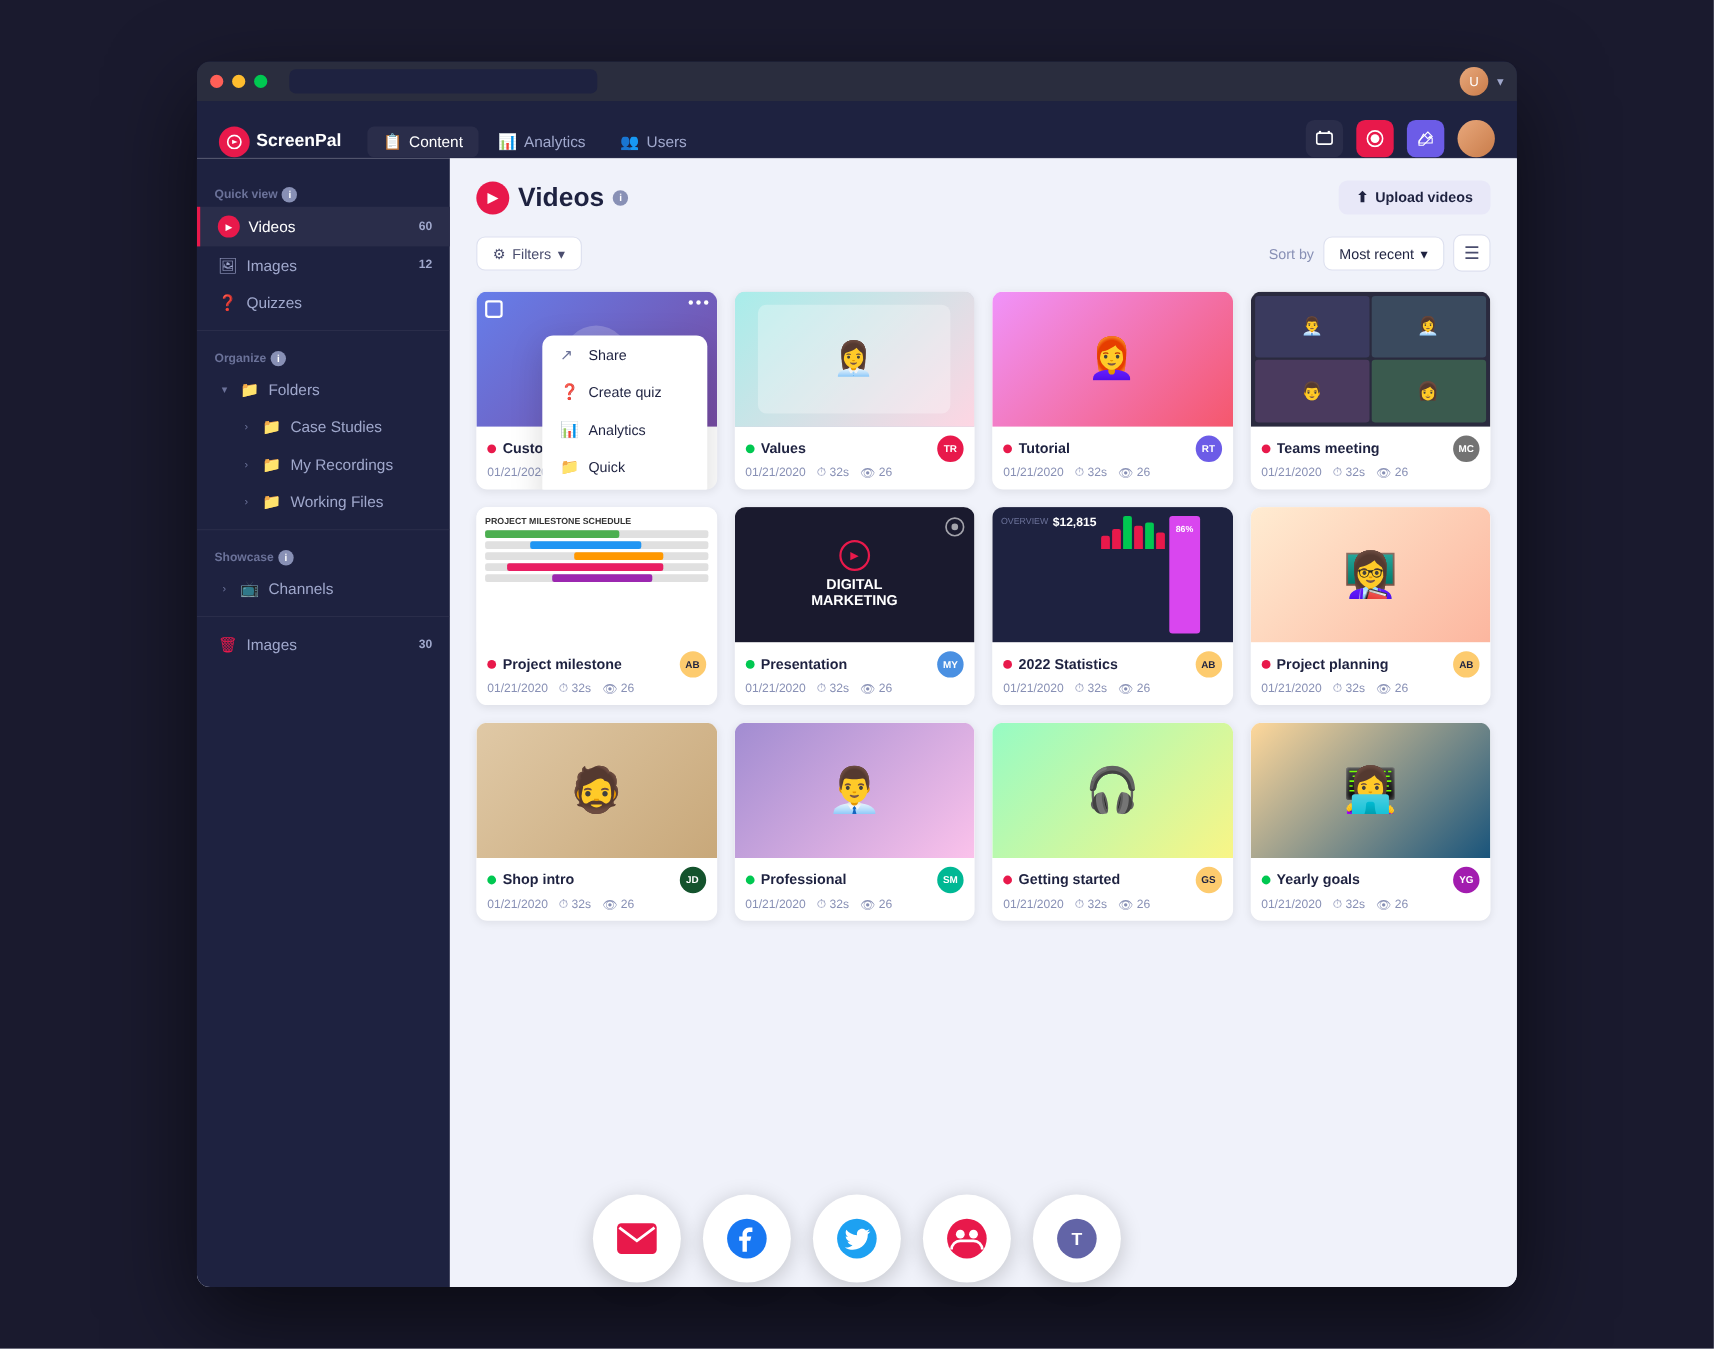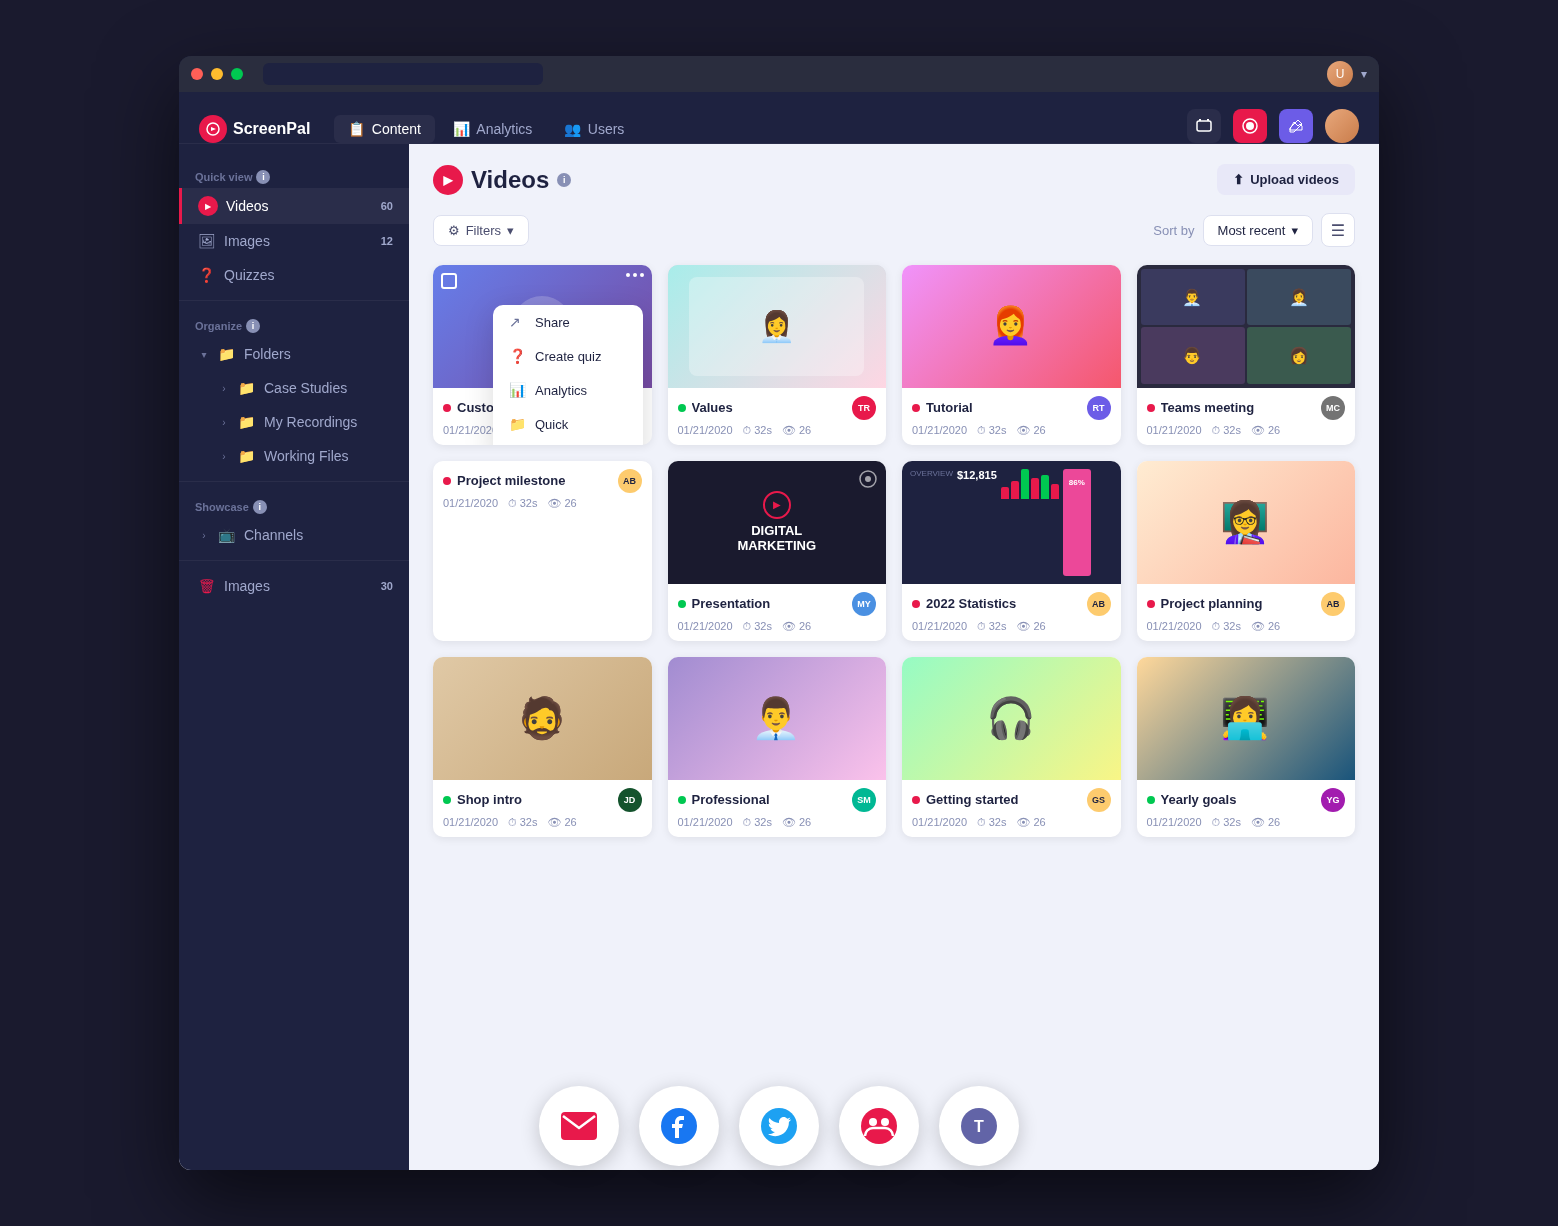--- a/index.html
+++ b/index.html
@@ -639,20 +639,42 @@
             </div>
             <div class="video-meta">
               <span>01/21/2020</span>
               <span>⏱ <span>32s</span></span>
               <span>👁 <span>26</span></span>
             </div>
           </div>
         </div>
 
         <div class="video-card">
+          <div class="video-thumb">
+            <div style="width:100%;height:100%;background:white;padding:8px;">
+              <div style="font-size:8px;font-weight:700;color:#333;margin-bottom:4px;">PROJECT MILESTONE SCHEDULE</div>
+              <div style="display:flex;flex-direction:column;gap:3px;">
+                <div style="height:7px;background:#e0e0e0;border-radius:2px;position:relative;">
+                    <div style="position:absolute;left:0;top:0;width:60%;height:100%;background:#4CAF50;border-radius:2px;"></div>
+                  </div>
+                <div style="height:7px;background:#e0e0e0;border-radius:2px;position:relative;">
+                    <div style="position:absolute;left:20%;top:0;width:50%;height:100%;background:#2196F3;border-radius:2px;"></div>
+                  </div>
+                <div style="height:7px;background:#e0e0e0;border-radius:2px;position:relative;">
+                    <div style="position:absolute;left:40%;top:0;width:40%;height:100%;background:#FF9800;border-radius:2px;"></div>
+                  </div>
+                <div style="height:7px;background:#e0e0e0;border-radius:2px;position:relative;">
+                    <div style="position:absolute;left:10%;top:0;width:70%;height:100%;background:#E91E63;border-radius:2px;"></div>
+                  </div>
+                <div style="height:7px;background:#e0e0e0;border-radius:2px;position:relative;">
+                    <div style="position:absolute;left:30%;top:0;width:45%;height:100%;background:#9C27B0;border-radius:2px;"></div>
+                  </div>
+              </div>
+            </div>
+          </div>
           <div class="video-info">
             <div class="video-title-row">
               <div class="video-status-dot dot-pink"></div>
               <span class="video-name">Project milestone</span>
               <div class="video-avatar" style="background:#fdcb6e;color:#1e2240;">AB</div>
             </div>
             <div class="video-meta">
               <span>01/21/2020</span>
               <span>⏱ <span>32s</span></span>
               <span>👁 <span>26</span></span>
@@ -693,21 +715,21 @@
               <div style="font-size:8px;color:#6b7299;">OVERVIEW</div>
               <div style="color:white;font-size:11px;font-weight:700;">$12,815</div>
               <div style="display:flex;gap:2px;align-items:flex-end;height:30px;">
                 <div style="width:8px;background:#e8194b;height:40%;border-radius:2px 2px 0 0;"></div>
                 <div style="width:8px;background:#e8194b;height:60%;border-radius:2px 2px 0 0;"></div>
                 <div style="width:8px;background:#00c851;height:100%;border-radius:2px 2px 0 0;"></div>
                 <div style="width:8px;background:#e8194b;height:70%;border-radius:2px 2px 0 0;"></div>
                 <div style="width:8px;background:#00c851;height:80%;border-radius:2px 2px 0 0;"></div>
                 <div style="width:8px;background:#e8194b;height:50%;border-radius:2px 2px 0 0;"></div>
               </div>
-              <div style="background:#ec4899;border-radius:3px;padding:2px 6px;width:fit-content;">
+              <div style="background:#d946ef;border-radius:3px;padding:2px 6px;width:fit-content;">
                 <span style="font-size:8px;color:white;font-weight:700;">86%</span>
               </div>
             </div>
           </div>
           <div class="video-info">
             <div class="video-title-row">
               <div class="video-status-dot dot-pink"></div>
               <span class="video-name">2022 Statistics</span>
               <div class="video-avatar" style="background:#fdcb6e;color:#1e2240;">AB</div>
             </div>

